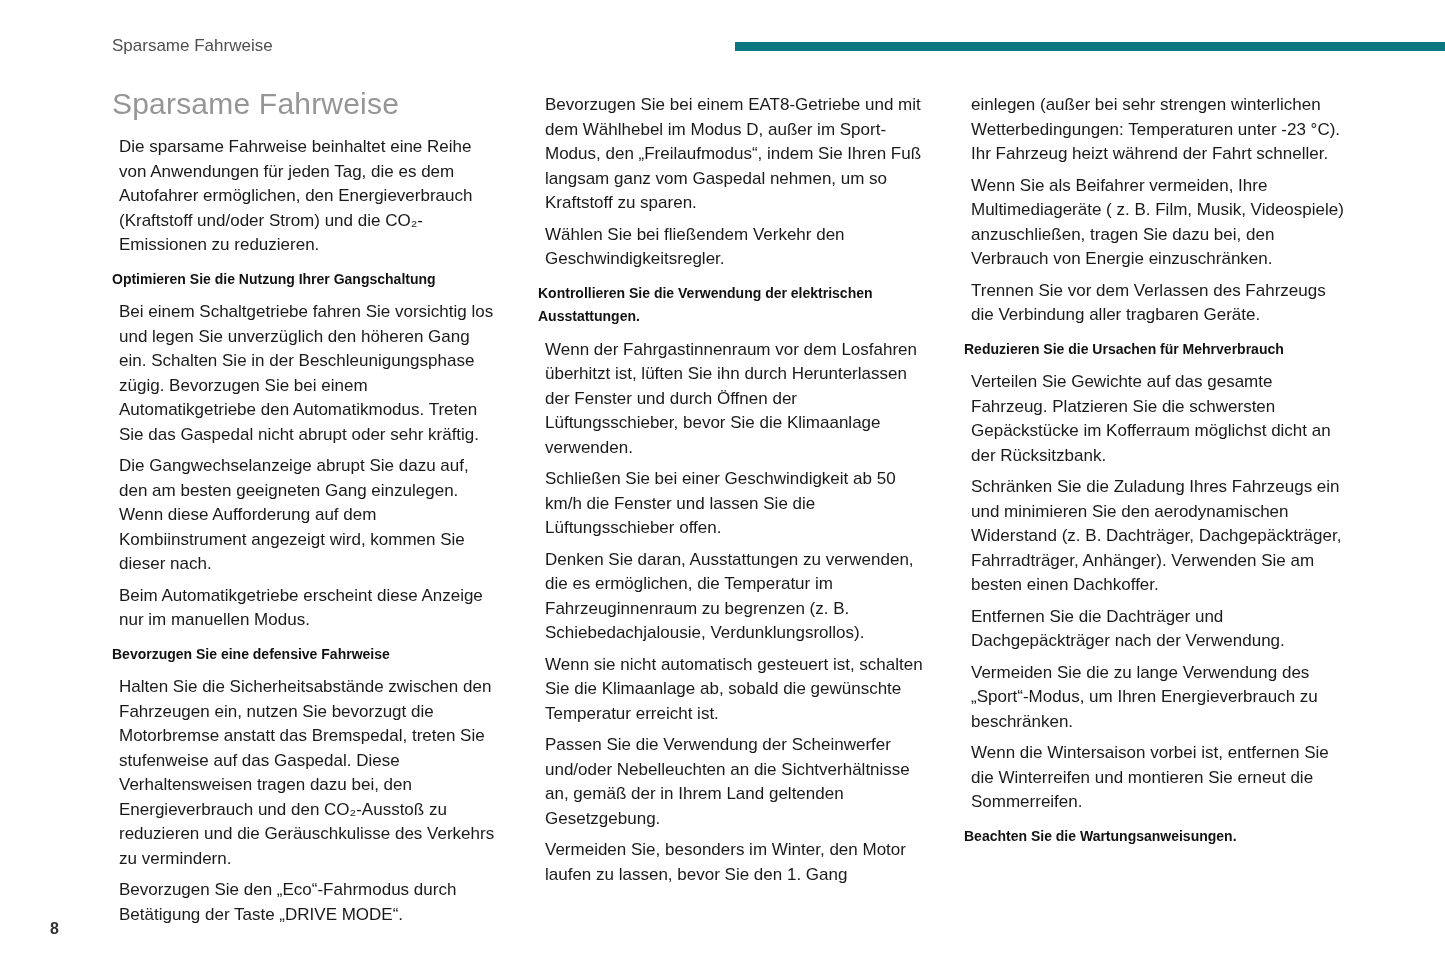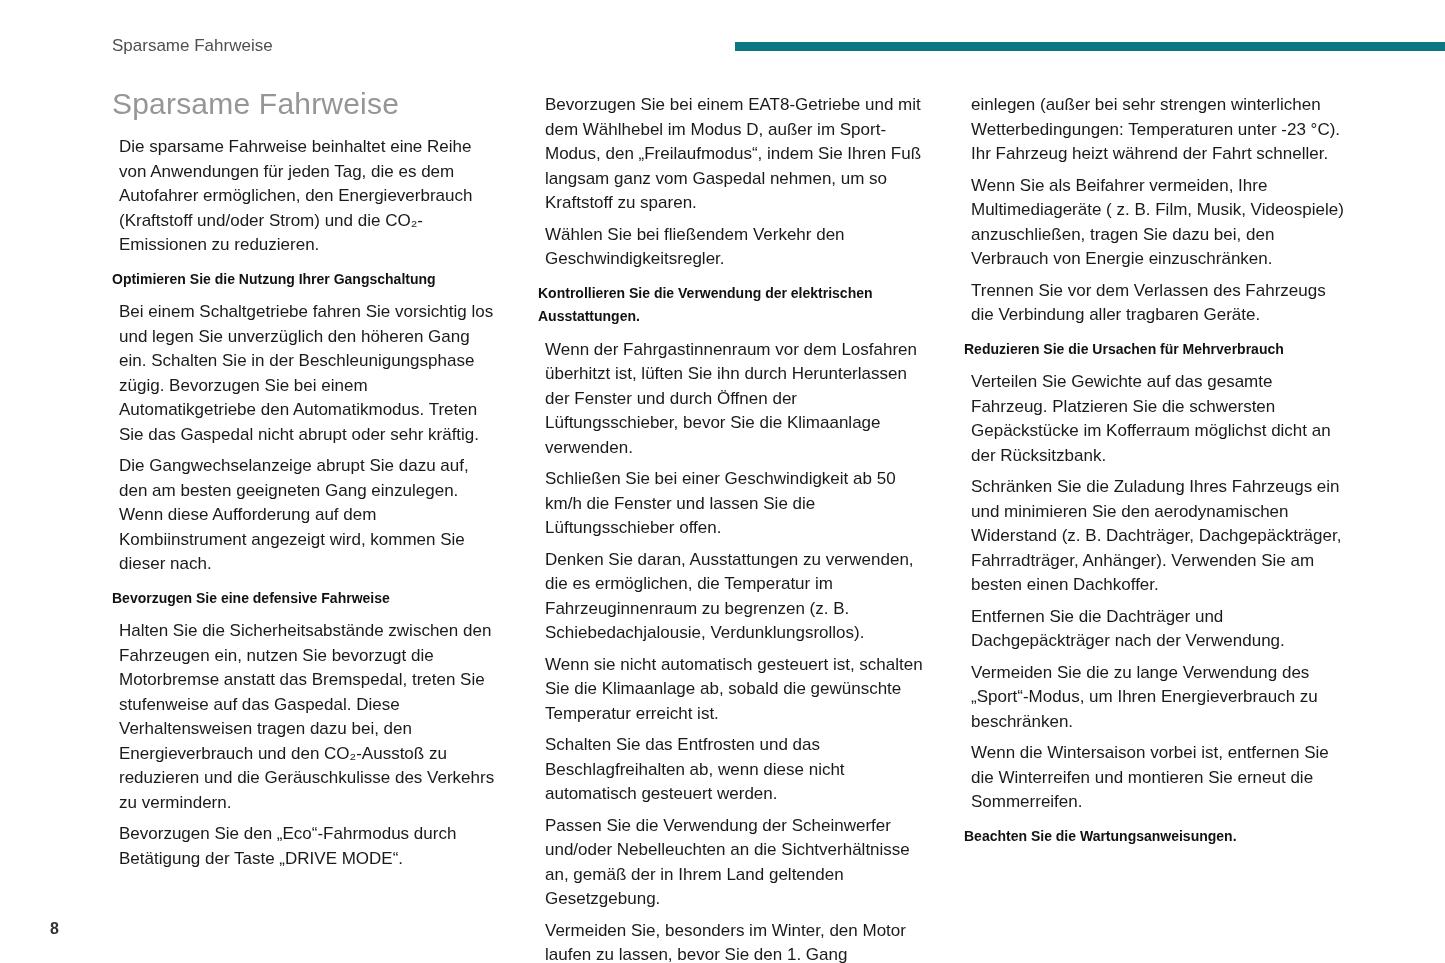--- a/index.html
+++ b/index.html
@@ -75,33 +75,33 @@
 <div class="running-header">Sparsame Fahrweise</div>
 <div class="accent-bar" style="background: rgb(10, 119, 131);"></div>
 
 <div class="content">
   <div class="col">
     <h1 class="doc-title">Sparsame Fahrweise</h1>
   <p class="blk-p">Die sparsame Fahrweise beinhaltet eine Reihe von Anwendungen für jeden Tag, die es dem Autofahrer ermöglichen, den Energieverbrauch (Kraftstoff und/oder Strom) und die CO₂-Emissionen zu reduzieren.</p>
       <h3 class="blk-h">Optimieren Sie die Nutzung Ihrer Gangschaltung</h3>
       <p class="blk-p">Bei einem Schaltgetriebe fahren Sie vorsichtig los und legen Sie unverzüglich den höheren Gang ein. Schalten Sie in der Beschleunigungsphase zügig. Bevorzugen Sie bei einem Automatikgetriebe den Automatikmodus. Treten Sie das Gaspedal nicht abrupt oder sehr kräftig.</p>
       <p class="blk-p">Die Gangwechselanzeige abrupt Sie dazu auf, den am besten geeigneten Gang einzulegen. Wenn diese Aufforderung auf dem Kombiinstrument angezeigt wird, kommen Sie dieser nach.</p>
+      <p class="blk-p">Beim Automatikgetriebe erscheint diese Anzeige nur im manuellen Modus.</p>
       <h3 class="blk-h">Bevorzugen Sie eine defensive Fahrweise</h3>
       <p class="blk-p">Halten Sie die Sicherheitsabstände zwischen den Fahrzeugen ein, nutzen Sie bevorzugt die Motorbremse anstatt das Bremspedal, treten Sie stufenweise auf das Gaspedal. Diese Verhaltensweisen tragen dazu bei, den Energieverbrauch und den CO₂-Ausstoß zu reduzieren und die Geräuschkulisse des Verkehrs zu vermindern.</p>
       <p class="blk-p">Bevorzugen Sie den „Eco“-Fahrmodus durch Betätigung der Taste „DRIVE MODE“.</p>
     </div>
   <div class="col">
       <p class="blk-p">Bevorzugen Sie bei einem EAT8-Getriebe und mit dem Wählhebel im Modus D, außer im Sport-Modus, den „Freilaufmodus“, indem Sie Ihren Fuß langsam ganz vom Gaspedal nehmen, um so Kraftstoff zu sparen.</p>
       <p class="blk-p">Wählen Sie bei fließendem Verkehr den Geschwindigkeitsregler.</p>
       <h3 class="blk-h">Kontrollieren Sie die Verwendung der elektrischen Ausstattungen.</h3>
       <p class="blk-p">Wenn der Fahrgastinnenraum vor dem Losfahren überhitzt ist, lüften Sie ihn durch Herunterlassen der Fenster und durch Öffnen der Lüftungsschieber, bevor Sie die Klimaanlage verwenden.</p>
       <p class="blk-p">Schließen Sie bei einer Geschwindigkeit ab 50 km/h die Fenster und lassen Sie die Lüftungsschieber offen.</p>
       <p class="blk-p">Denken Sie daran, Ausstattungen zu verwenden, die es ermöglichen, die Temperatur im Fahrzeuginnenraum zu begrenzen (z. B. Schiebedachjalousie, Verdunklungsrollos).</p>
       <p class="blk-p">Wenn sie nicht automatisch gesteuert ist, schalten Sie die Klimaanlage ab, sobald die gewünschte Temperatur erreicht ist.</p>
-      <p class="blk-p">Schalten Sie das Entfrosten und das Beschlagfreihalten ab, wenn diese nicht automatisch gesteuert werden.</p>
       <p class="blk-p">Passen Sie die Verwendung der Scheinwerfer und/oder Nebelleuchten an die Sichtverhältnisse an, gemäß der in Ihrem Land geltenden Gesetzgebung.</p>
       <p class="blk-p">Vermeiden Sie, besonders im Winter, den Motor laufen zu lassen, bevor Sie den 1. Gang</p>
     </div>
   <div class="col">
       <p class="blk-p">einlegen (außer bei sehr strengen winterlichen Wetterbedingungen: Temperaturen unter -23 °C). Ihr Fahrzeug heizt während der Fahrt schneller.</p>
       <p class="blk-p">Wenn Sie als Beifahrer vermeiden, Ihre Multimediageräte ( z. B. Film, Musik, Videospiele) anzuschließen, tragen Sie dazu bei, den Verbrauch von Energie einzuschränken.</p>
       <p class="blk-p">Trennen Sie vor dem Verlassen des Fahrzeugs die Verbindung aller tragbaren Geräte.</p>
       <h3 class="blk-h">Reduzieren Sie die Ursachen für Mehrverbrauch</h3>
       <p class="blk-p">Verteilen Sie Gewichte auf das gesamte Fahrzeug. Platzieren Sie die schwersten Gepäckstücke im Kofferraum möglichst dicht an der Rücksitzbank.</p>
       <p class="blk-p">Schränken Sie die Zuladung Ihres Fahrzeugs ein und minimieren Sie den aerodynamischen Widerstand (z. B. Dachträger, Dachgepäckträger, Fahrradträger, Anhänger). Verwenden Sie am besten einen Dachkoffer.</p>

